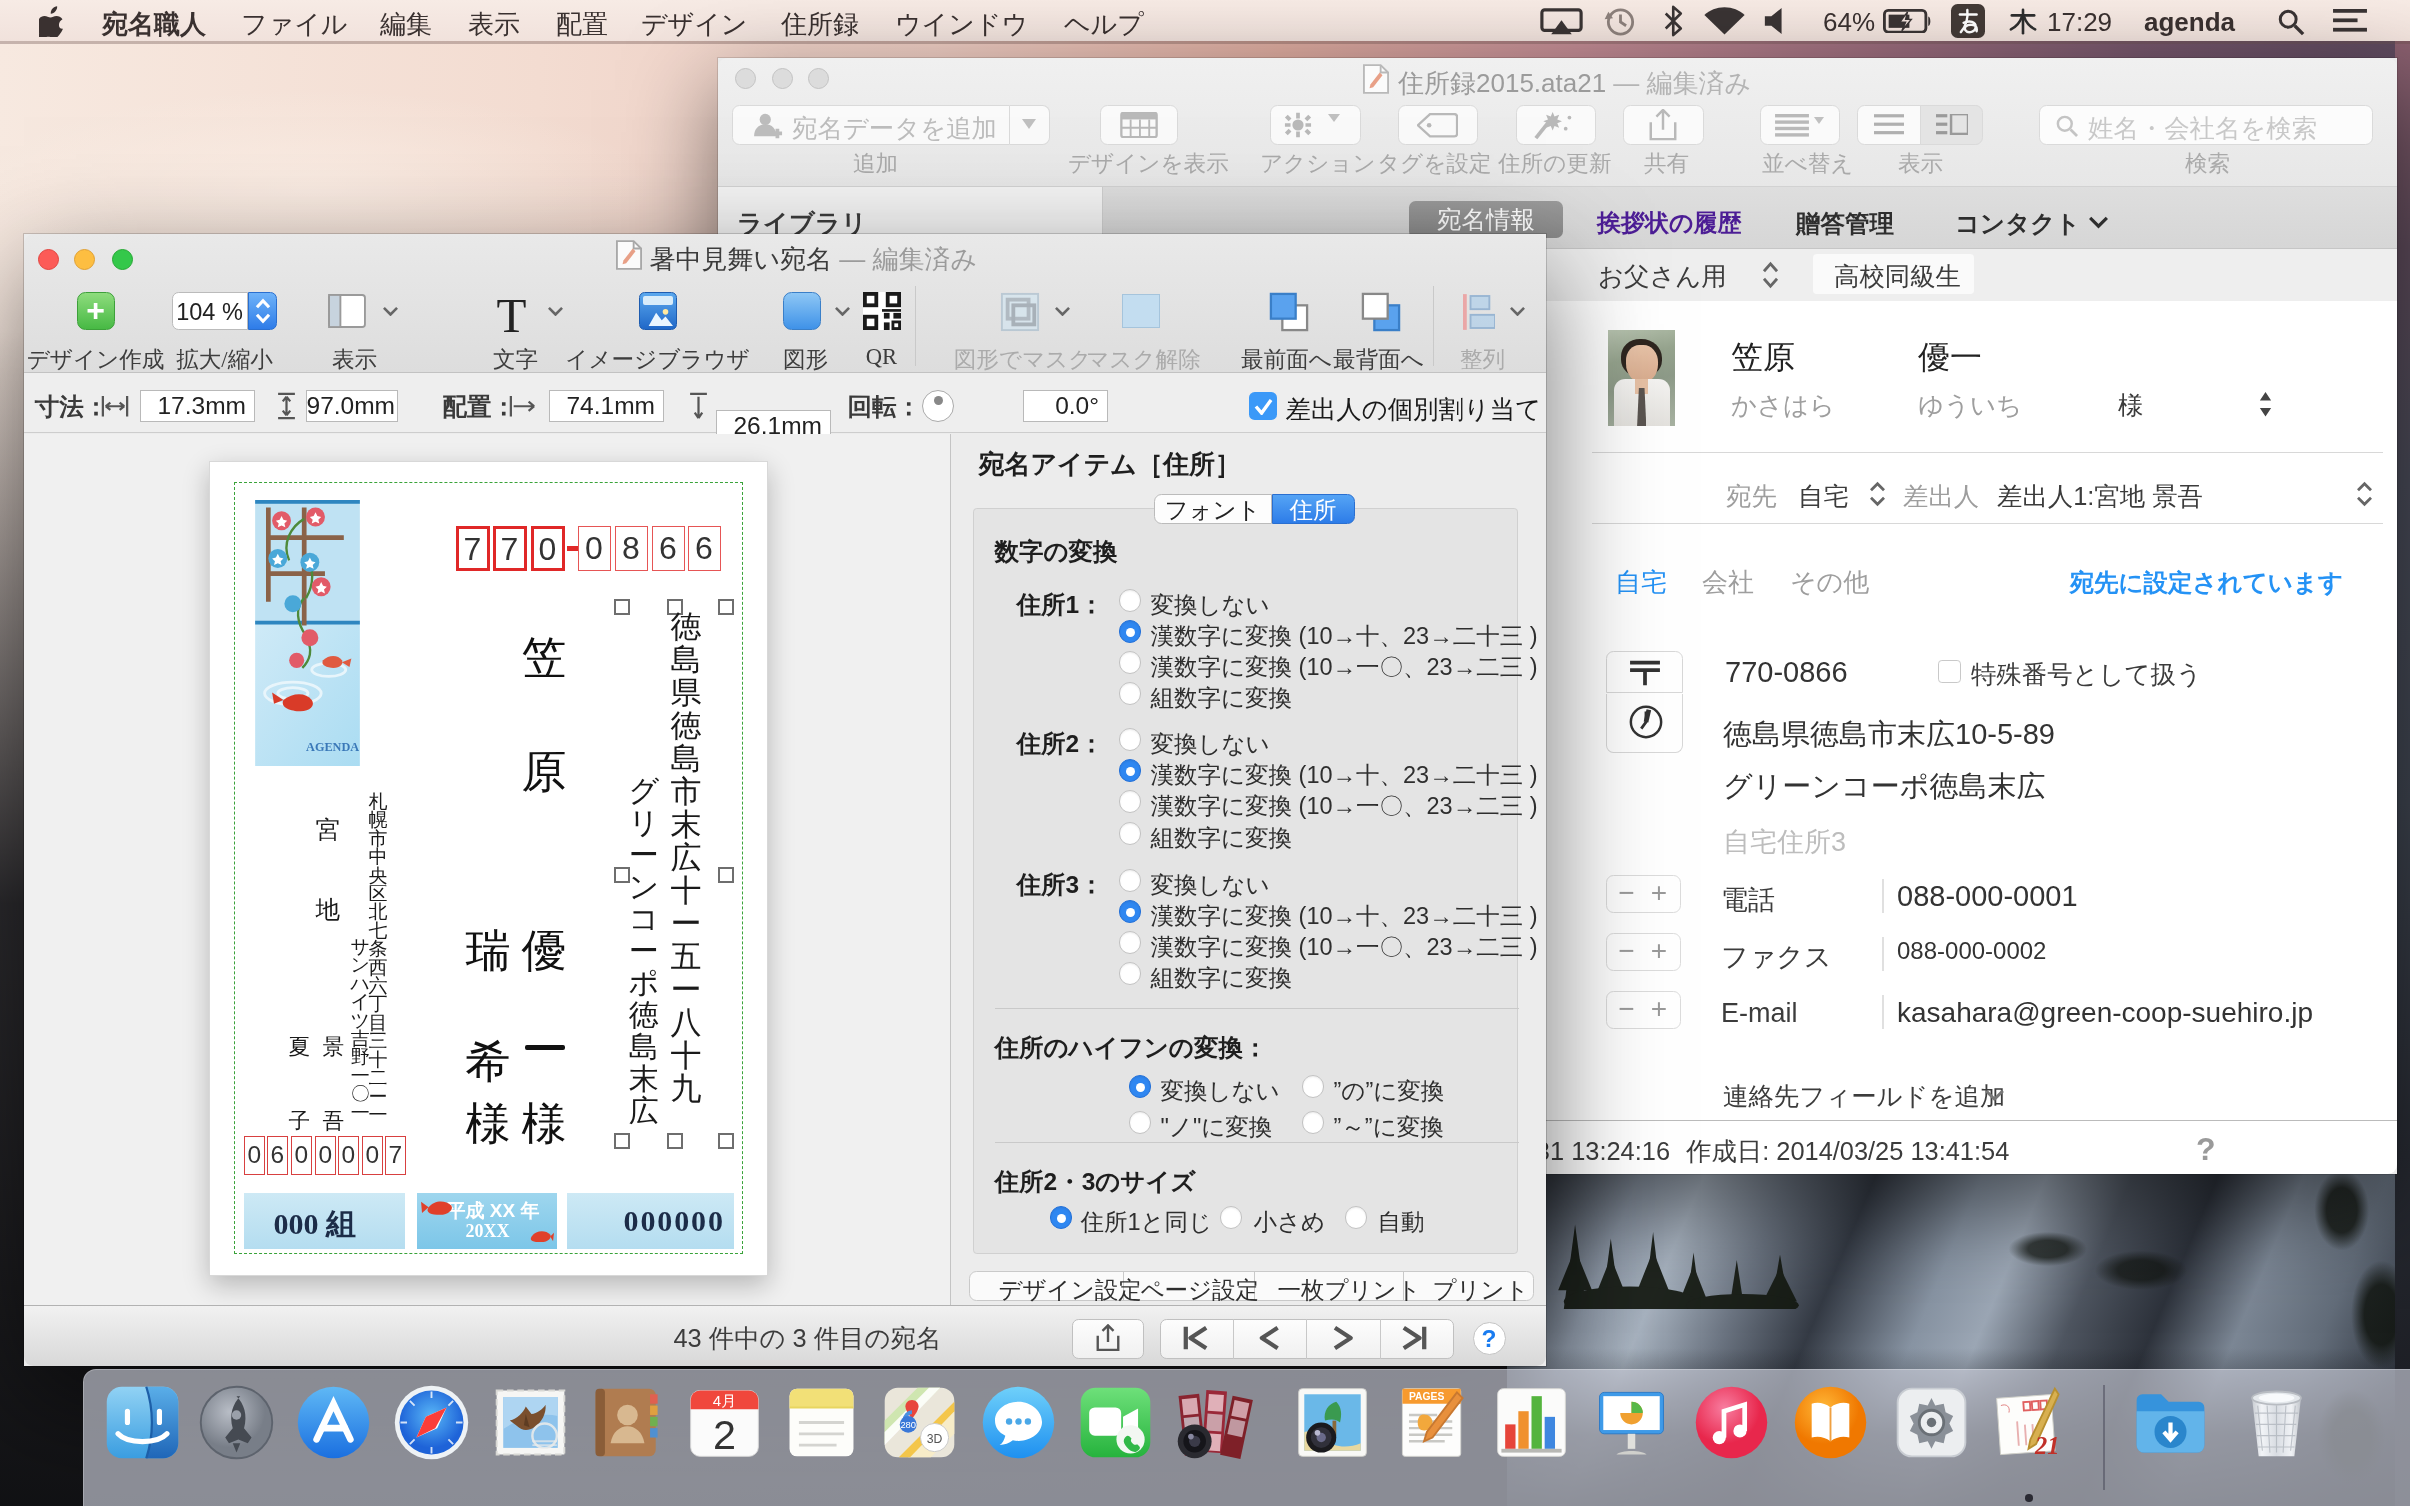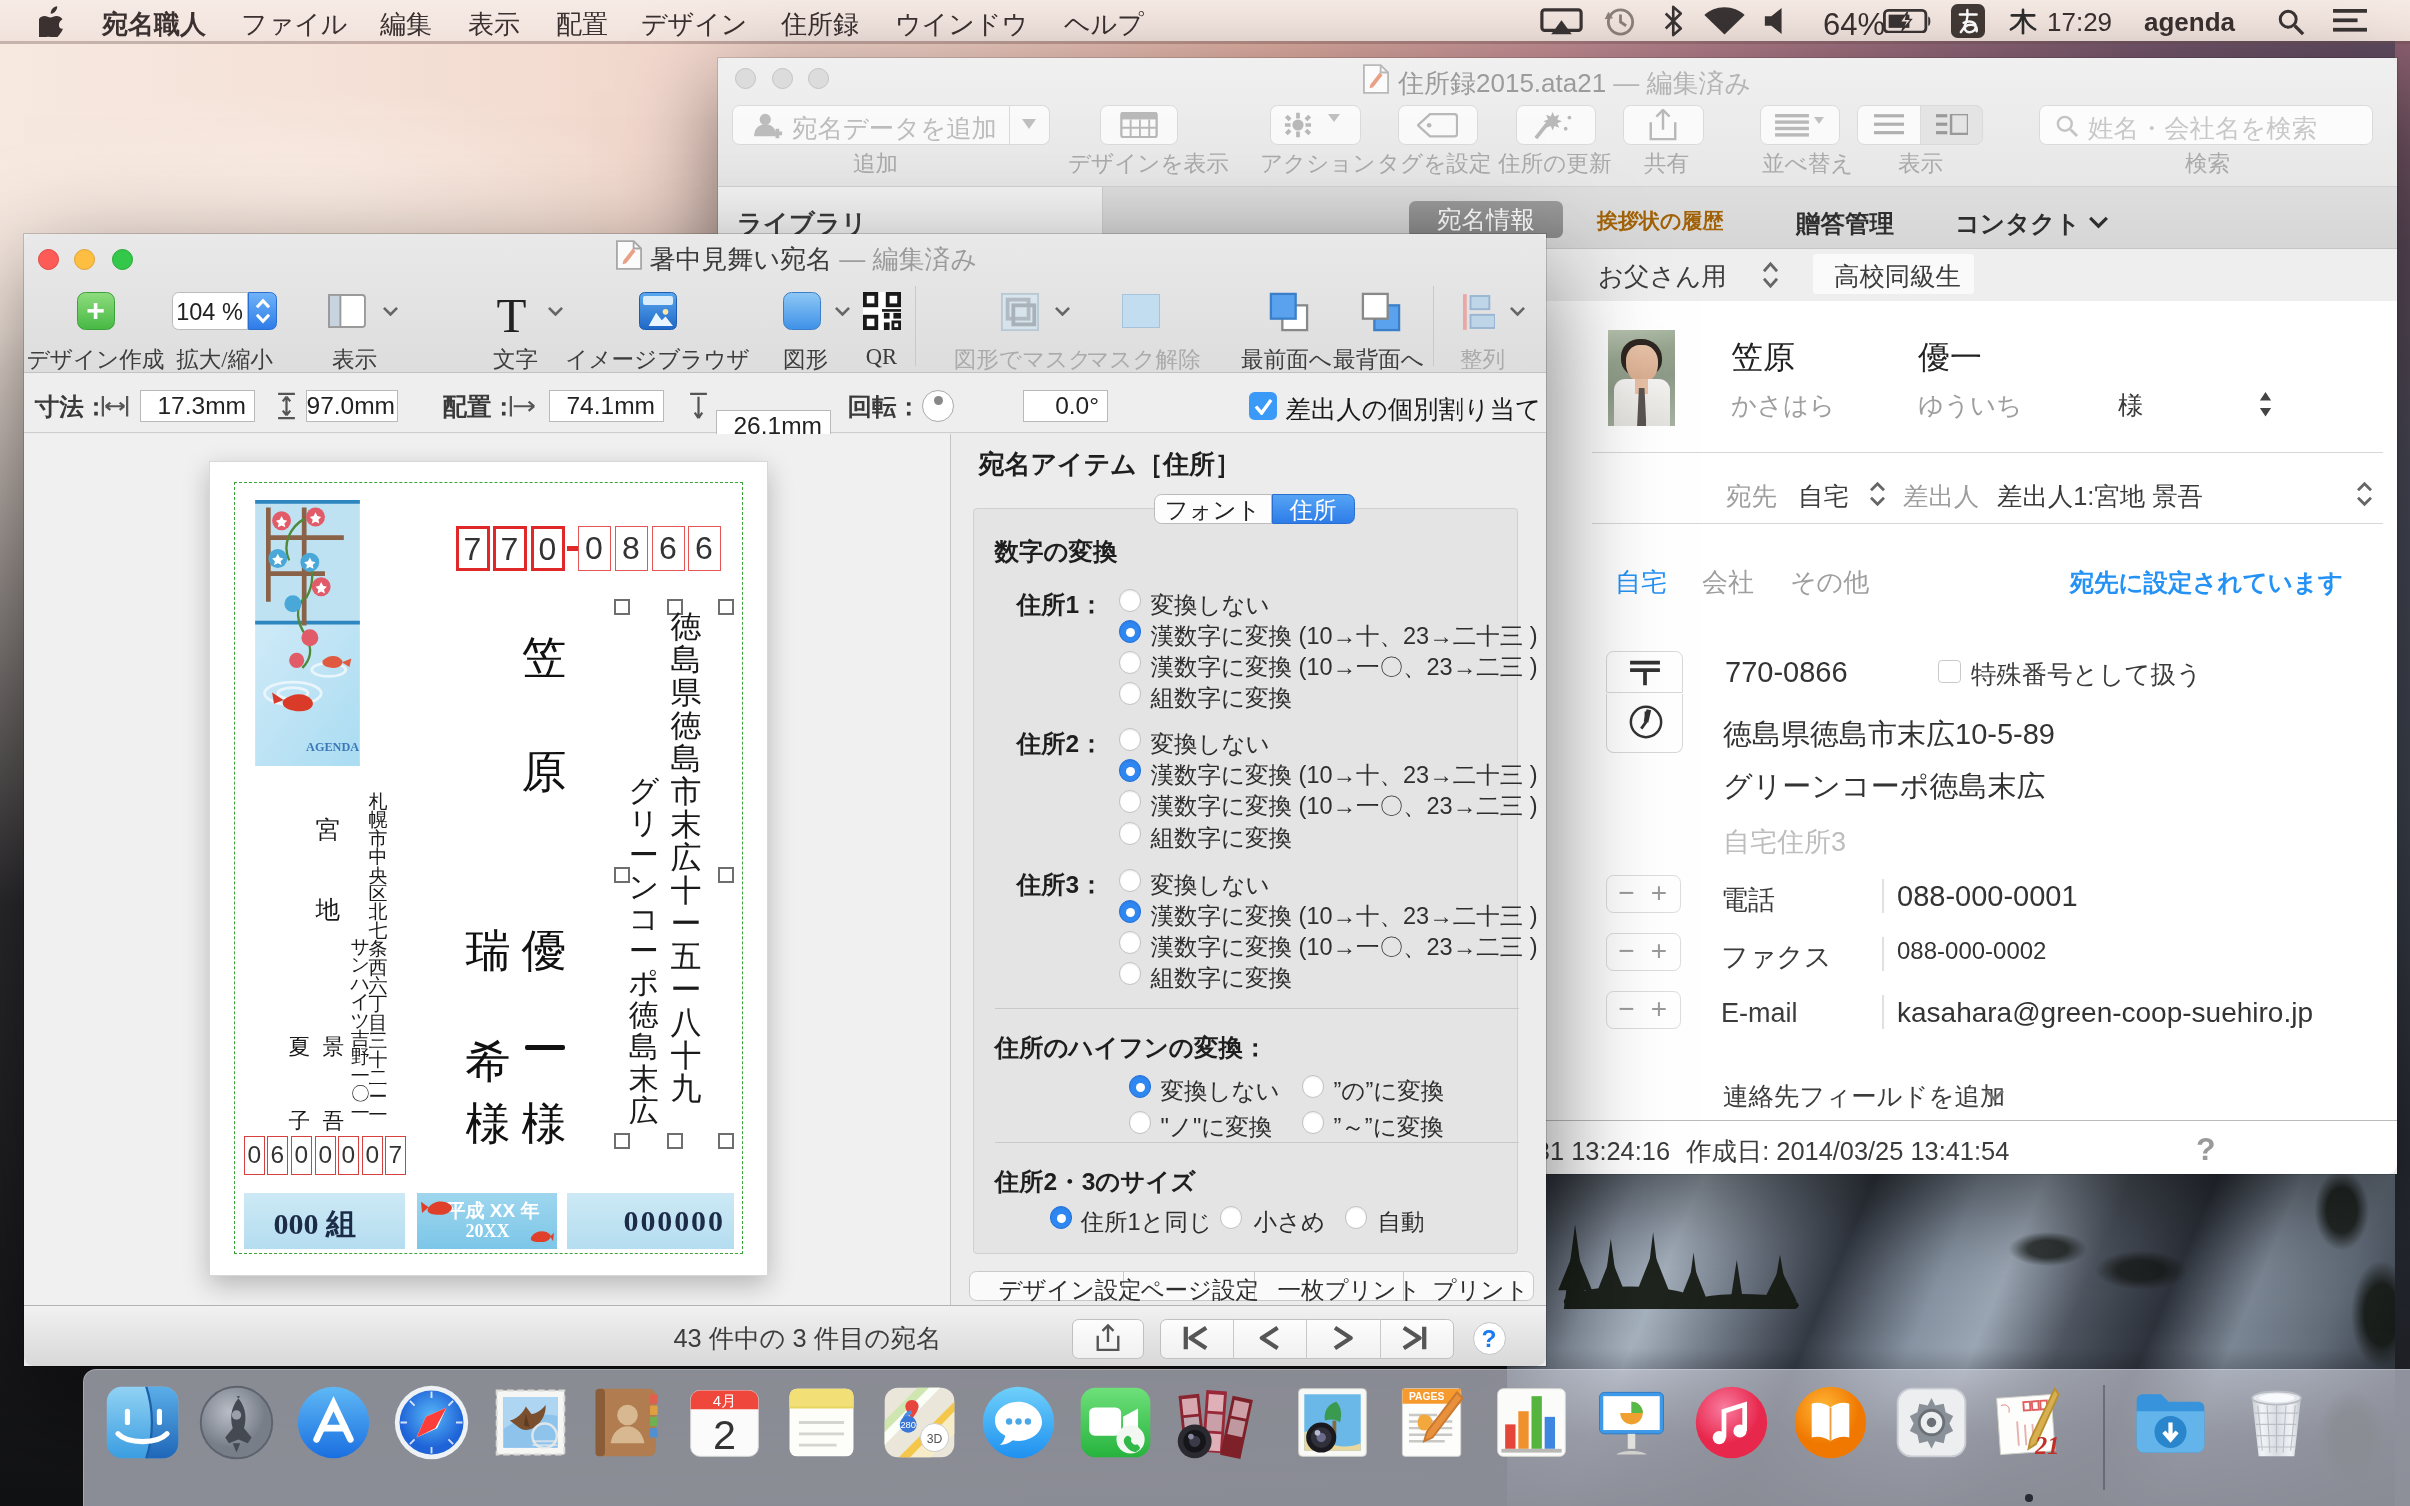--- a/index.html
+++ b/index.html
@@ -90,21 +90,21 @@
     </svg>
 <svg class="abs" style="left:1661px;top:4.7px" width="24.5" height="32" viewBox="0 0 26 34">
       <path d="M5 9l16 16-8 7V2l8 7L5 25" stroke="#3a3434" stroke-width="2.8" fill="none" stroke-linejoin="round"></path>
     </svg>
 <svg class="abs" style="left:1703px;top:6.6px" width="43" height="30" viewBox="0 0 46 32">
       <path d="M23 29.5 1.5 8.5C7 3.3 14.6.2 23 .2S39 3.3 44.5 8.5z" fill="#3a3434"></path>
     </svg>
 <svg class="abs" style="left:1763px;top:7.5px" width="26" height="26" viewBox="0 0 28 28">
       <path fill="#3a3434" d="M2 9h7l11-9v28L9 19H2z"></path>
     </svg>
-<div class="mi" style="left:1823px;font-size:31px">64%</div>
+<div class="mi" style="left:1823px;font-size:26px">64%</div>
 <svg class="abs" style="left:1883px;top:8.5px" width="49" height="24.5" viewBox="0 0 52 26">
       <rect x="1.5" y="1.5" width="44" height="23" rx="4" fill="none" stroke="#3a3434" stroke-width="3"></rect>
       <rect x="6" y="6" width="22" height="14" fill="#3a3434"></rect>
       <path d="M48 8c3 0 3 10 0 10z" fill="#3a3434"></path>
       <path d="M26 3 18 14h6l-4 9 10-12h-6z" fill="#f1e2dc" stroke="#3a3434" stroke-width="1.5"></path>
     </svg>
 <div class="abs" style="left:1951px;top:3.8px;width:34px;height:34px;border-radius:6.6px;background:#433a36;"></div>
 <svg class="abs" style="left:1956px;top:7.5px" width="24.5" height="26" viewBox="0 0 26 28">
       <g stroke="#fff" stroke-width="2.6" fill="none" stroke-linecap="round">
         <path d="M4 7h18"></path>
@@ -228,21 +228,21 @@
       <circle cx="12" cy="12" r="8.5" fill="none" stroke="#c4c4c4" stroke-width="3"></circle>
       <path d="M19 19 27 27" stroke="#c4c4c4" stroke-width="3.4"></path>
     </svg>
 <div class="abs" style="left:1370px;top:54px;font-size:25.4px;color:#c8c8c8;white-space:nowrap">姓名・会社名を検索</div>
 <div class="abs" style="left:1467px;top:90px;font-size:22.6px;color:#aaa">検索</div>
 
 <div class="abs" style="left:0;top:129px;width:100%;height:62px;background:linear-gradient(180deg,#dedede,#d6d6d6);border-bottom:0.9px solid #c6c6c6;"></div>
 <div class="abs" style="left:0;top:129px;width:385px;height:62px;background:#f4f4f4;border-right:0.9px solid #cfcfcf;"></div>
 <div class="abs" style="left:19px;top:149px;font-size:25.4px;font-weight:bold;color:#3c3c3c">ライブラリ</div>
 <div class="abs" style="left:691px;top:143px;width:154px;height:37px;background:linear-gradient(180deg,#9b9b9b,#8a8a8a);border-radius:6.6px;color:#fff;font-size:24.5px;text-align:center;line-height:37px;">宛名情報</div>
-<div class="abs" style="left:879px;top:149px;font-size:21px;font-weight:bold;color:#a16207">挨拶状の履歴</div>
+<div class="abs" style="left:879px;top:149px;font-size:24px;font-weight:bold;color:#4c1d95">挨拶状の履歴</div>
 <div class="abs" style="left:1078px;top:149px;font-size:24.5px;font-weight:bold;color:#2e2e2e">贈答管理</div>
 <div class="abs" style="left:1237px;top:149px;font-size:24.5px;font-weight:bold;color:#2e2e2e">コンタクト</div>
 <svg class="abs" style="left:1370px;top:158px" width="21" height="13" viewBox="0 0 22 14">
       <path d="M2 2l9 9 9-9" stroke="#2e2e2e" stroke-width="3.4" fill="none"></path>
     </svg>
 
 <div class="abs" style="left:0;top:191px;width:100%;height:52px;background:#eeeeee;"></div>
 <div class="abs" style="left:880px;top:202px;font-size:25.4px;color:#3c3c3c">お父さん用</div>
 <svg class="abs" style="left:1043px;top:203px" width="19" height="28" viewBox="0 0 20 30">
       <path d="M3 11 10 3l7 8M3 19l7 8 7-8" stroke="#666" stroke-width="3" fill="none"></path>

